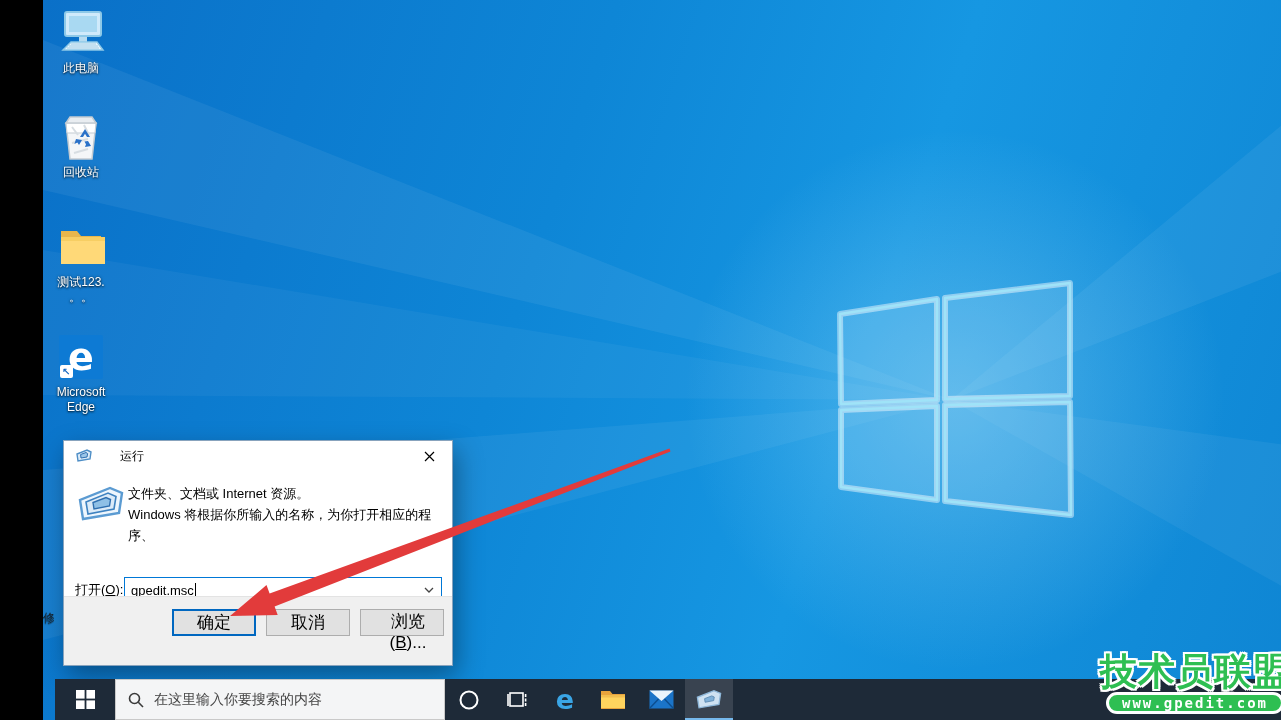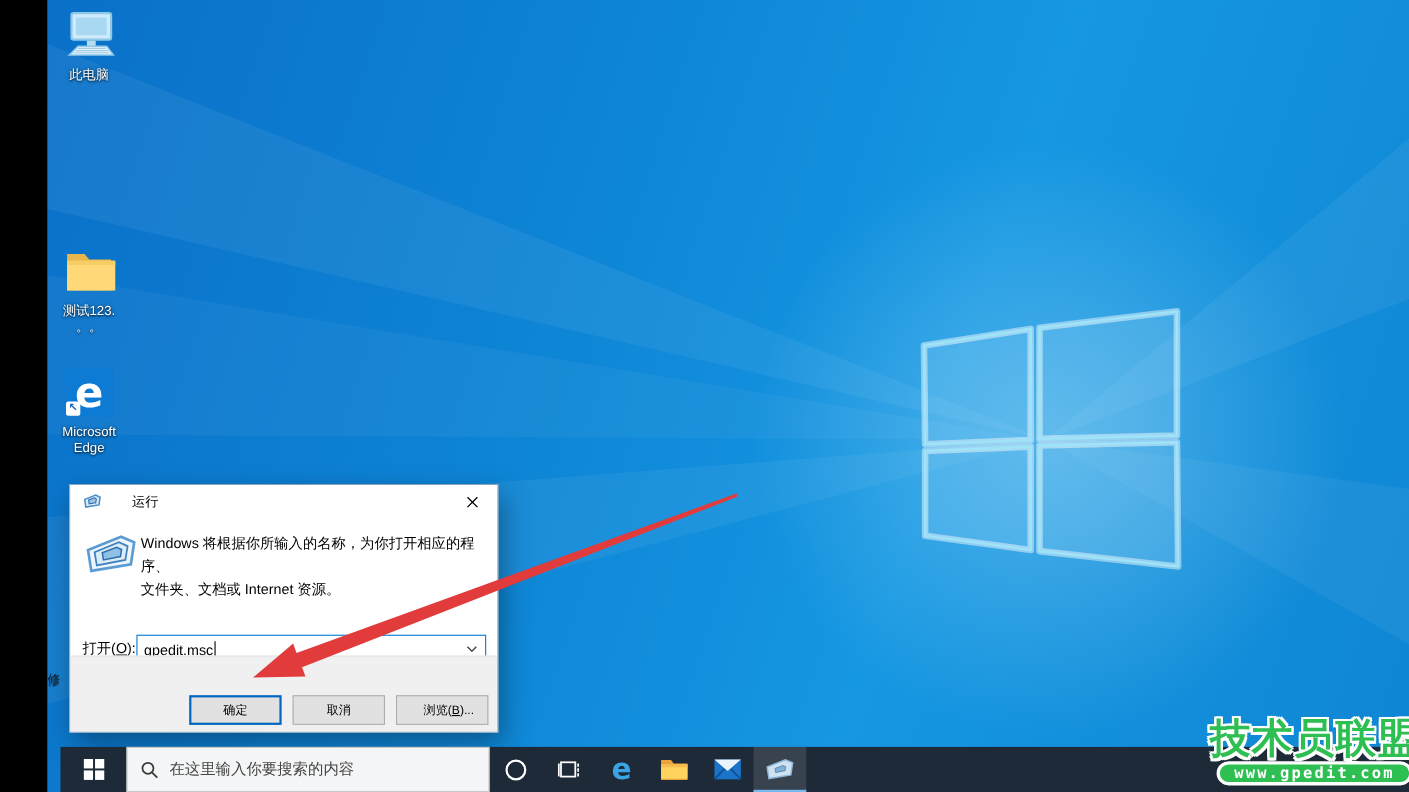--- a/index.html
+++ b/index.html
@@ -40,22 +40,22 @@
   .row label{position:absolute;left:11px;top:4px;font-size:13px;}
   .mn{text-decoration:underline;}
   .combo{position:absolute;left:60px;top:0;width:318px;height:26px;background:#fff;
          border:1px solid #0078d7;display:flex;align-items:center;padding-left:6px;}
   .combo .val{font-size:13px;color:#000;}
   .caret{display:inline-block;width:1px;height:15px;background:#000;margin-left:1px;}
   .dd{position:absolute;right:1px;top:1px;bottom:1px;width:22px;display:flex;
       align-items:center;justify-content:center;background:#fff;}
   .dfooter{position:absolute;left:0;right:0;bottom:0;height:69px;background:#f0f0f0;
            border-top:1px solid #e3e3e3;}
-  .btn{position:absolute;top:35px;width:84px;height:27px;background:#e1e1e1;
-       border:1px solid #adadad;font-size:11px;font-family:inherit;color:#000;padding:0;}
+  .btn{position:absolute;top:12px;width:84px;height:27px;background:#e1e1e1;
+       border:1px solid #adadad;font-size:17px;font-family:inherit;color:#000;padding:0;}
   .btn.ok{left:108px;border:2px solid #0067c0;}
   .btn.cancel{left:202px;}
   .btn.browse{left:296px;padding-left:12px;}
   
   #arrow{position:absolute;inset:0;z-index:8;pointer-events:none;}
   
   .taskbar{position:absolute;left:12px;bottom:0;width:1281px;height:41px;background:#1e2a38;
            z-index:9;display:flex;align-items:stretch;}
   .start{width:60px;display:flex;align-items:center;justify-content:center;}
   .search{width:330px;background:#f4f5f6;border:1px solid #c9c9c9;display:flex;
@@ -119,20 +119,36 @@
         <rect x="12" y="6" width="28" height="16" fill="#a9d9f2"></rect>
         <rect x="22" y="27" width="8" height="5" fill="#b8dcf0"></rect>
         <path d="M6 40 L14 32 L40 32 L46 40 Z" fill="#e7f4fc" stroke="#8ec9e8" stroke-width="1.5"></path>
         <path d="M10 38 h32 M12 36 h29 M14 34 h25" stroke="#9fccе5" stroke-width="1"></path>
         <path d="M10 38 h32 M12 36 h29 M14 34 h25" stroke="#9fcce5" stroke-width="1"></path>
       </svg>
     </div>
     <div class="dlabel">此电脑</div>
   </div>
 
+  <div class="dicon" style="left:0;top:112px">
+    <div class="art">
+      <svg width="46" height="48" viewBox="0 0 46 48">
+        <path d="M8 10 L38 10 L34 46 L12 46 Z" fill="#f4f6f8" stroke="#c3cbd2" stroke-width="1.5"></path>
+        <path d="M8 10 L38 10 L37 20 L9 20 Z" fill="#ffffff" stroke="#c3cbd2" stroke-width="1"></path>
+        <path d="M12 4 L34 4 L38 10 L8 10 Z" fill="#e9edf1" stroke="#c3cbd2" stroke-width="1.5"></path>
+        <path d="M14 14 L20 22 M26 12 L31 22 M14 30 L30 26 M16 40 L30 36" stroke="#d7dde2" stroke-width="2"></path>
+        <g fill="#2a71c8">
+          <path d="M22 24 l5 -8 l5 8 l-3 0 l-2 -3.2 l-2 3.2 Z"></path>
+          <path d="M18 26 l6 1 l-3 5 l-1.6 -2.6 l-3 1.6 Z"></path>
+          <path d="M30 28 l3 5 l-6 1 l1 -2.8 l-1.6 -2.6 Z"></path>
+        </g>
+      </svg>
+    </div>
+    <div class="dlabel">回收站</div>
+  </div>
 
   <div class="dicon" style="left:0;top:222px">
     <div class="art">
       <svg width="48" height="44" viewBox="0 0 48 44">
         <path d="M4 6 h16 l4 5 h20 v28 h-40 Z" fill="#e8b64c"></path>
         <path d="M4 12 h44 v27 h-44 Z" fill="#ffd978"></path>
         <path d="M4 12 h44 v4 h-44 Z" fill="#f7ce63"></path>
       </svg>
     </div>
     <div class="dlabel">
@@ -172,22 +188,22 @@
 
     <div class="dbody">
       <div class="bicon">
         <svg width="46" height="38" viewBox="0 0 46 38">
           <path d="M5 34 L2 15 L32 3 L44 8 L41 28 Z" fill="#eef6fd" stroke="#5b9bd2" stroke-width="2.4"></path>
           <path d="M10 29 L8 17 L30 8 L38 11.5 L36 24 Z" fill="#dcebf8" stroke="#3e82c0" stroke-width="1.6"></path>
           <path d="M16 24 L15 17.5 L28 12.5 L32.5 14.5 L31.5 21 Z" fill="#8fc0e6" stroke="#2f6fb0" stroke-width="1.4"></path>
         </svg>
       </div>
       <div class="msg">
+        <div>文件夹、文档或 Internet 资源。</div>
         <div>Windows 将根据你所输入的名称，为你打开相应的程序、</div>
-        <div>文件夹、文档或 Internet 资源。</div>
       </div>
       <div class="row">
         <label><span>打开(</span><span class="mn">O</span><span>):</span></label>
         <div class="combo">
           <span class="val">gpedit.msc</span>
             <span class="caret"></span>
           <span class="dd">
             <svg width="10" height="6" viewBox="0 0 10 6">
                 <path d="M1 1 L5 5 L9 1" fill="none" stroke="#444" stroke-width="1.3"></path>
               </svg>

